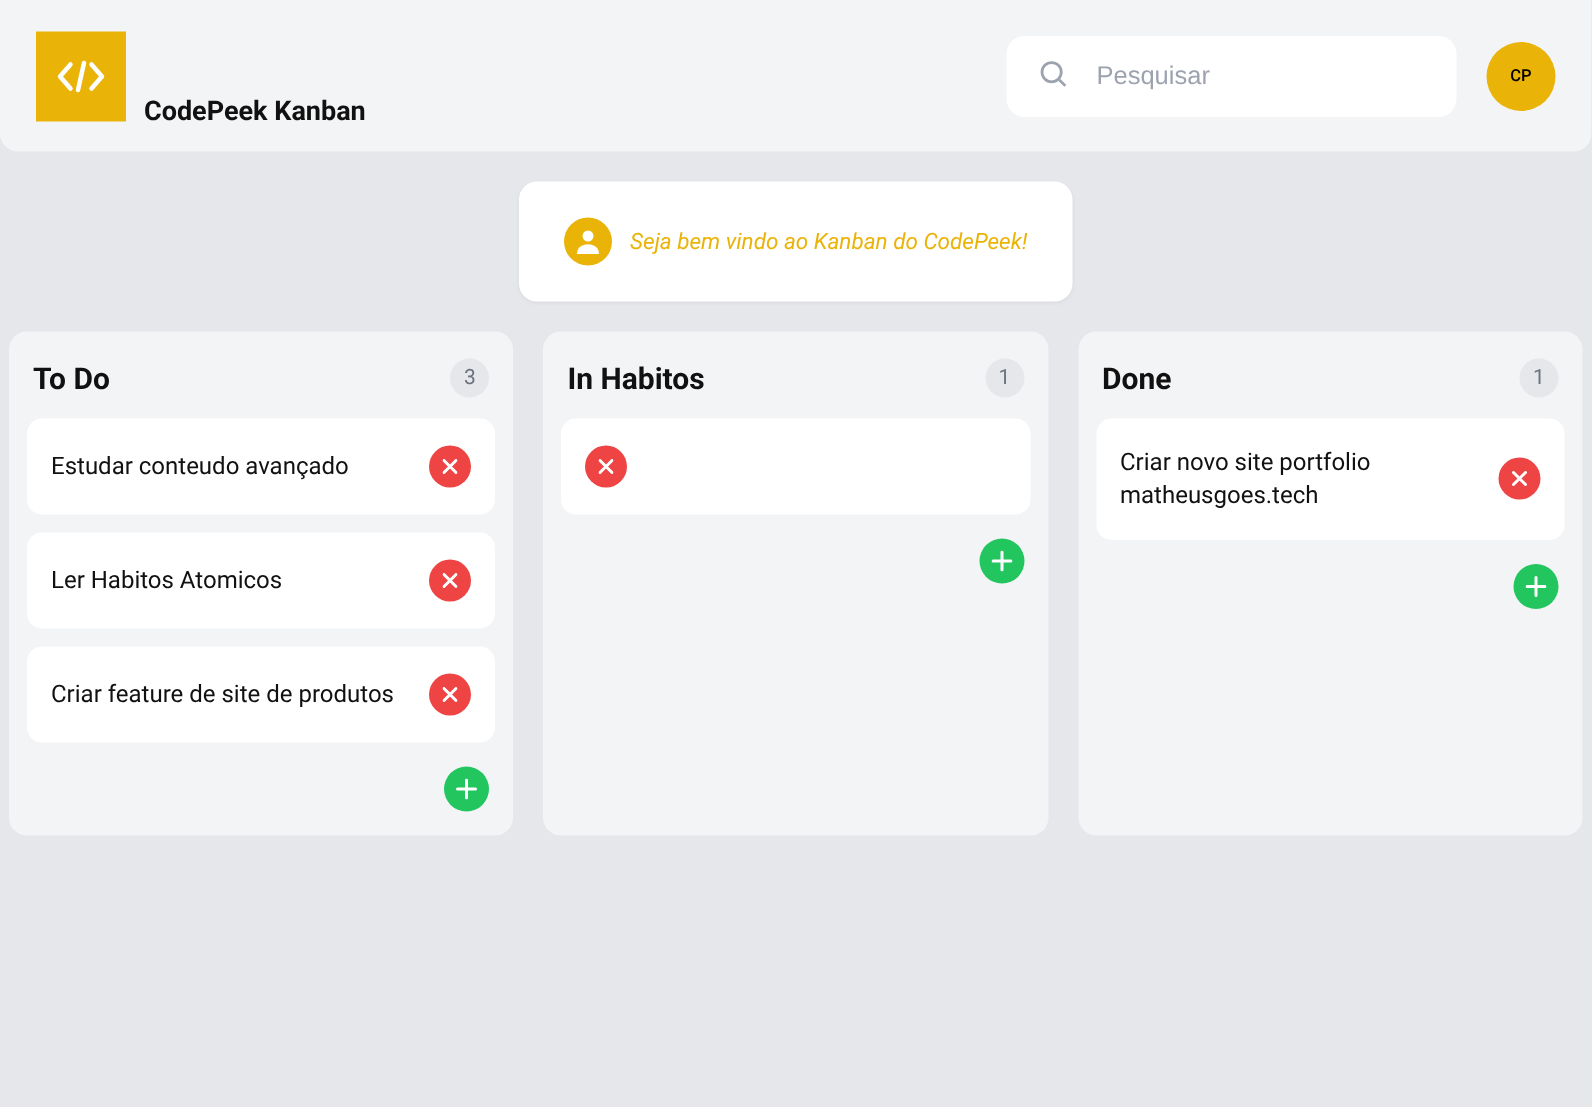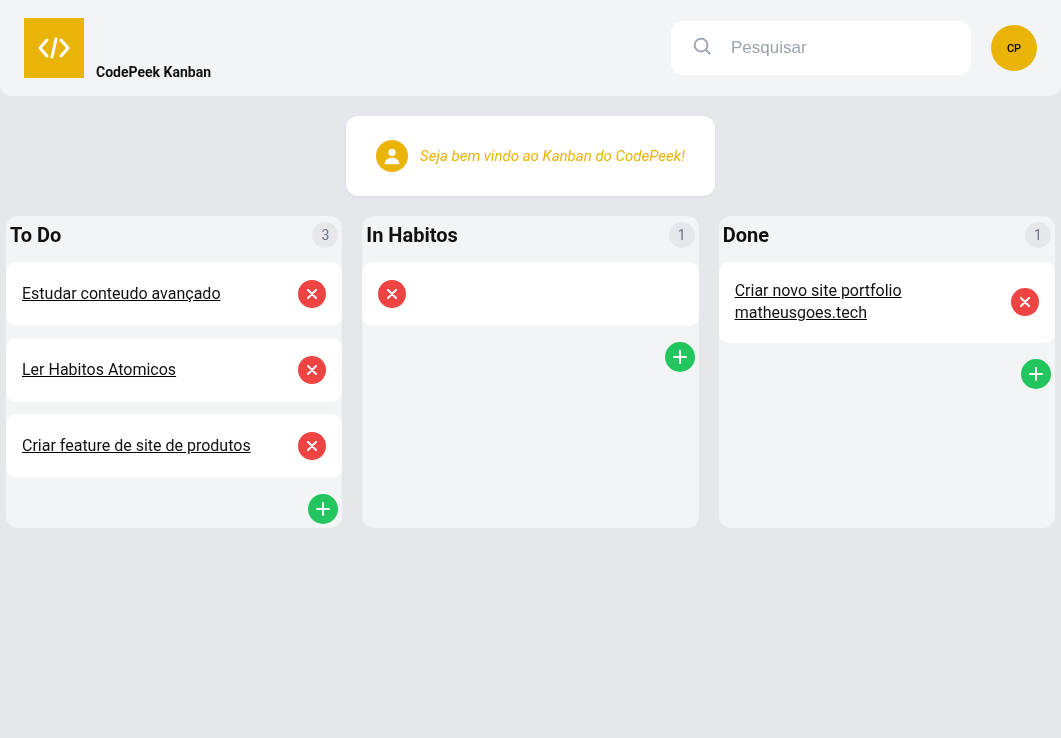--- a/index.html
+++ b/index.html
@@ -33,21 +33,21 @@
       background: #eab308;
       display: flex;
       align-items: center;
       justify-content: center;
       color: white;
       font-weight: bold;
       font-size: 22px;
     }
     .app-title {
       font-weight: 700;
-      font-size: 14px;
+      font-size: 18px;
       color: #111;
       margin-top: 48px;
     }
     .header-right {
       display: flex;
       align-items: center;
       gap: 20px;
     }
     .search-box {
       background: white;
@@ -113,20 +113,21 @@
     }
     .board {
       display: grid;
       grid-template-columns: repeat(3, 1fr);
       gap: 20px;
       padding: 0 6px;
     }
     .column {
       background: #f3f4f6;
       border-radius: 12px;
+      padding: 12px;
     }
     .column-header {
       display: flex;
       align-items: center;
       justify-content: space-between;
       padding: 6px 4px 14px 4px;
     }
     .column-title {
       font-weight: 700;
       font-size: 20px;
@@ -145,21 +146,20 @@
     }
     .card {
       background: white;
       border-radius: 10px;
       padding: 18px 16px;
       margin-bottom: 12px;
       display: flex;
       align-items: center;
       justify-content: space-between;
       gap: 12px;
-      text-decoration: underline;
     }
     .card-text {
       font-size: 16px;
       color: #111;
       line-height: 1.4;
     }
     .delete-btn {
       width: 28px;
       height: 28px;
       background: #ef4444;

